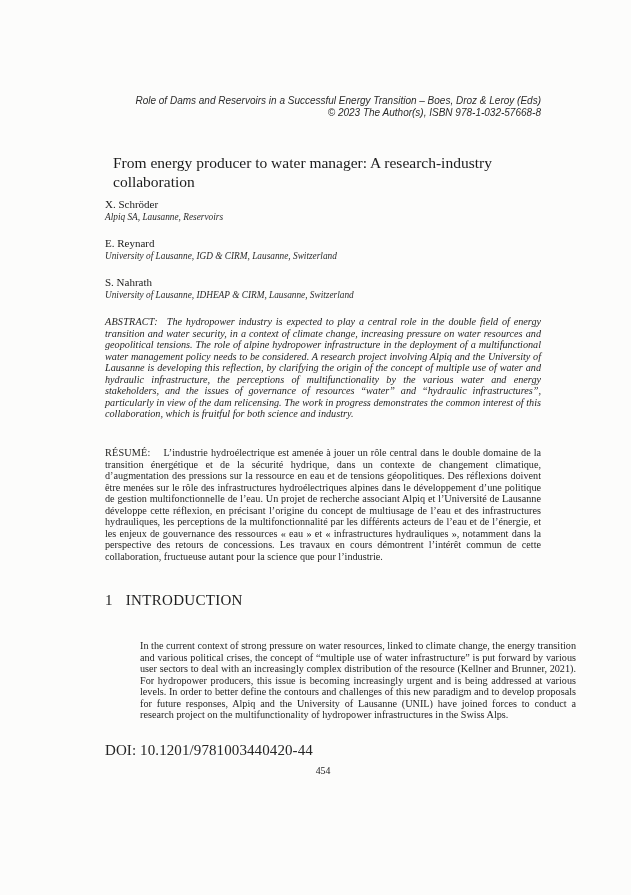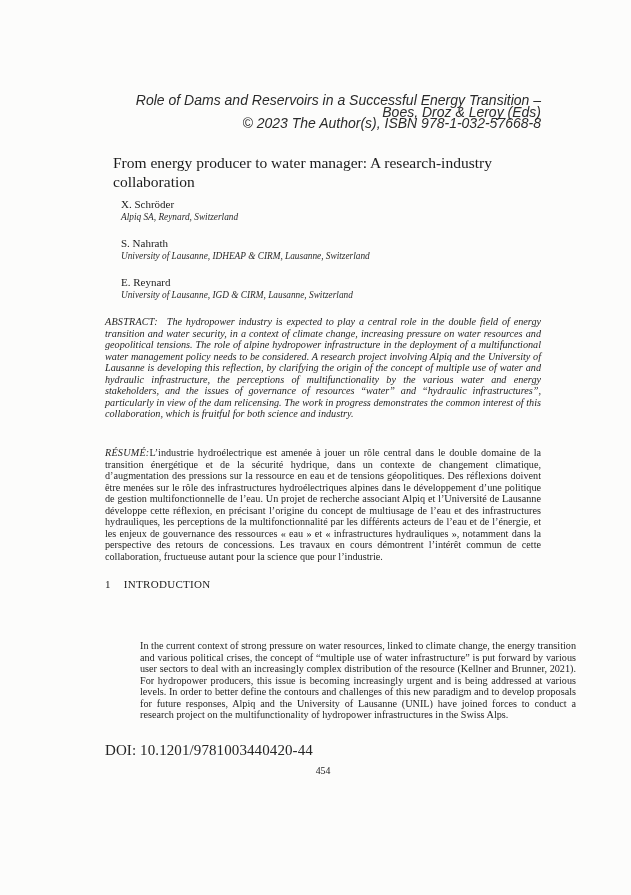--- a/index.html
+++ b/index.html
@@ -20,37 +20,37 @@
   .abs {
     position: absolute;
     left: 105px;
     width: 436px;
   }
   .running-header {
     top: 95px;
     text-align: right;
     font-family: "Liberation Sans", "DejaVu Sans", sans-serif;
     font-style: italic;
-    font-size: 14px;
+    font-size: 10px;
     line-height: 11.5px;
     color: #2b2b2b;
   }
   .paper-title {
     top: 146px;
     margin: 8px;
     font-size: 15.5px;
     font-weight: normal;
     line-height: 18.5px;
     color: #1b1b1b;
   }
   .authors {
     top: 198px;
   }
   .author-block {
-    margin: 0 0 14px 16px;
+    margin: 0 0 14px 0;
   }
   .author-name {
     font-size: 11px;
     line-height: 13px;
     color: #1b1b1b;
   }
   .author-affiliation {
     font-size: 9.3px;
     font-style: italic;
     line-height: 12px;
@@ -60,24 +60,24 @@
     margin: 0;
     font-size: 10.2px;
     line-height: 11.5px;
     text-align: justify;
     color: #1e1e1e;
   }
   .abstract { top: 316px; font-style: italic; }
   .resume   { top: 447px; }
   .par-label { letter-spacing: 0.2px; }
   .par-label.wide-gap  { margin-right: 9px; }
-  .par-label.small-gap { margin-right: 0; font-style: italic; }
+  .par-label.small-gap { margin-right: 13px; }
   .section-heading {
-    top: 578px;
-    font-size: 11px;
+    top: 592px;
+    font-size: 15px;
     letter-spacing: 0.3px;
     color: #1c1c1c;
   }
   .sec-num { margin-right: 13px; }
   .intro { top: 640px; margin-left: 35px; }
   .doi {
     top: 742px;
     font-size: 15px;
     letter-spacing: 0.1px;
     color: #252525;
@@ -97,29 +97,29 @@
   <div class="abs running-header">
     <div>Role of Dams and Reservoirs in a Successful Energy Transition – Boes, Droz &amp; Leroy (Eds)</div>
     <div>© 2023 The Author(s), ISBN 978-1-032-57668-8</div>
   </div>
 
   <h1 class="abs paper-title">From energy producer to water manager: A research-industry collaboration</h1>
 
   <div class="abs authors">
     <div class="author-block">
       <div class="author-name">X. Schröder</div>
-      <div class="author-affiliation">Alpiq SA, Reynard, Switzerland</div>
+      <div class="author-affiliation">Alpiq SA, Lausanne, Reservoirs</div>
+    </div>
+    <div class="author-block">
+      <div class="author-name">E. Reynard</div>
+      <div class="author-affiliation">University of Lausanne, IGD &amp; CIRM, Lausanne, Switzerland</div>
     </div>
     <div class="author-block">
       <div class="author-name">S. Nahrath</div>
       <div class="author-affiliation">University of Lausanne, IDHEAP &amp; CIRM, Lausanne, Switzerland</div>
-    </div>
-    <div class="author-block">
-      <div class="author-name">E. Reynard</div>
-      <div class="author-affiliation">University of Lausanne, IGD &amp; CIRM, Lausanne, Switzerland</div>
     </div>
   </div>
 
   <p class="abs body-par abstract">
     <span class="par-label wide-gap">ABSTRACT:</span><span>The hydropower industry is expected to play a central role in the double field of energy transition and water security, in a context of climate change, increasing pressure on water resources and geopolitical tensions. The role of alpine hydropower infrastructure in the deployment of a multifunctional water management policy needs to be considered. A research project involving Alpiq and the University of Lausanne is developing this reflection, by clarifying the origin of the concept of multiple use of water and hydraulic infrastructure, the perceptions of multifunctionality by the various water and energy stakeholders, and the issues of governance of resources “water” and “hydraulic infrastructures”, particularly in view of the dam relicensing. The work in progress demonstrates the common interest of this collaboration, which is fruitful for both science and industry.</span>
   </p>
 
   <p class="abs body-par resume">
     <span class="par-label small-gap">RÉSUMÉ:</span><span>L’industrie hydroélectrique est amenée à jouer un rôle central dans le double domaine de la transition énergétique et de la sécurité hydrique, dans un contexte de changement climatique, d’augmentation des pressions sur la ressource en eau et de tensions géopolitiques. Des réflexions doivent être menées sur le rôle des infrastructures hydroélectriques alpines dans le développement d’une politique de gestion multifonctionnelle de l’eau. Un projet de recherche associant Alpiq et l’Université de Lausanne développe cette réflexion, en précisant l’origine du concept de multiusage de l’eau et des infrastructures hydrauliques, les perceptions de la multifonctionnalité par les différents acteurs de l’eau et de l’énergie, et les enjeux de gouvernance des ressources « eau » et « infrastructures hydrauliques », notamment dans la perspective des retours de concessions. Les travaux en cours démontrent l’intérêt commun de cette collaboration, fructueuse autant pour la science que pour l’industrie.</span>
   </p>

